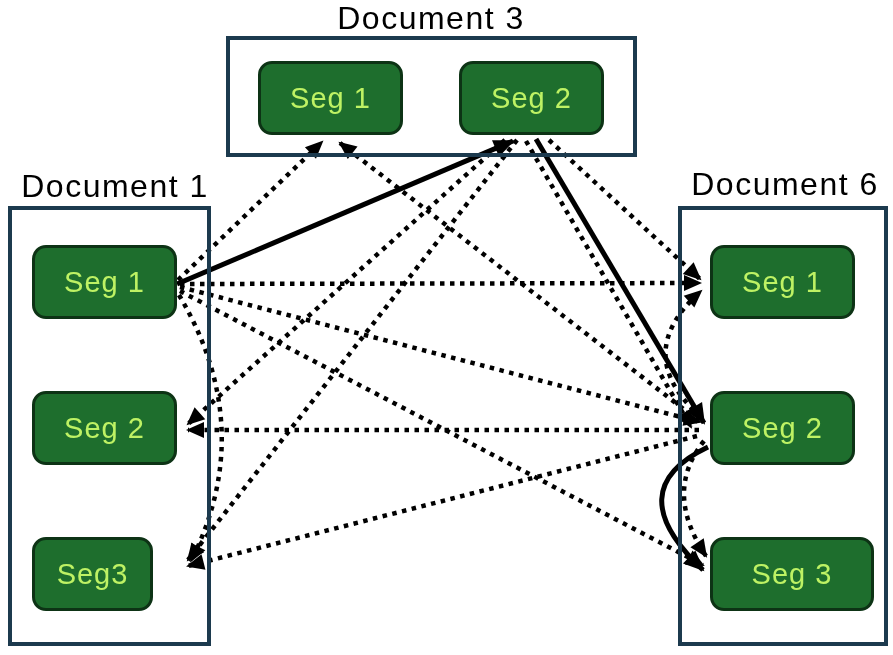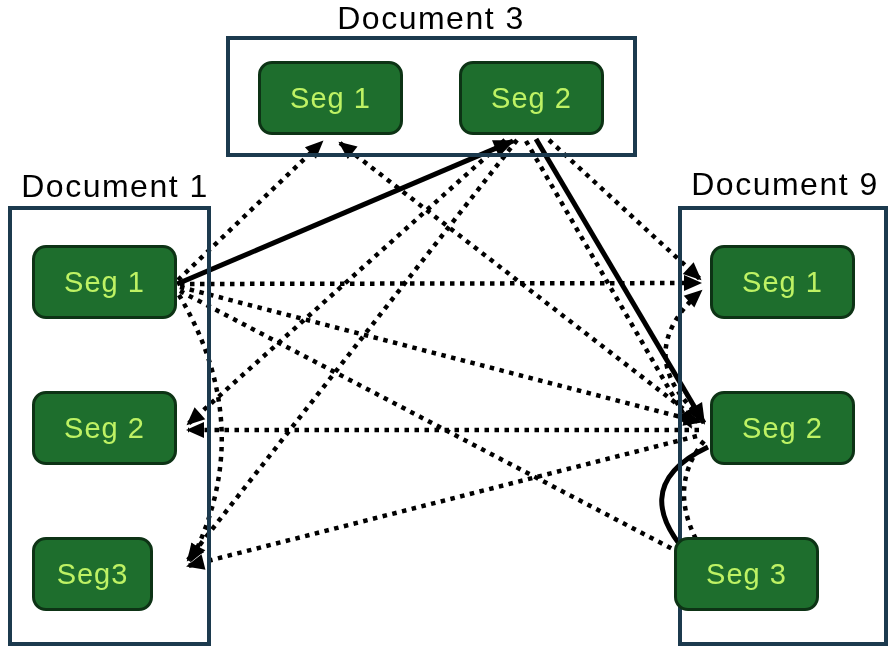--- a/index.html
+++ b/index.html
@@ -91,23 +91,23 @@
     </div>
     <div class="doc-box" style="left: 226px; top: 36px; width: 411px; height: 121px;"></div>
     <div class="doc-label" style="left: 431px; top: 2px;">Document 3</div>
     <div class="seg-box" style="left: 258px; top: 61px; width: 145px; height: 74px;">
       <span>Seg 1</span>
     </div>
     <div class="seg-box" style="left: 459px; top: 61px; width: 145px; height: 74px;">
       <span>Seg 2</span>
     </div>
     <div class="doc-box" style="left: 678px; top: 206px; width: 210px; height: 440px;"></div>
-    <div class="doc-label" style="left: 785px; top: 168px;">Document 9</div>
+    <div class="doc-label" style="left: 785px; top: 168px;">Document 6</div>
     <div class="seg-box" style="left: 710px; top: 245px; width: 145px; height: 74px;">
       <span>Seg 1</span>
     </div>
     <div class="seg-box" style="left: 710px; top: 391px; width: 145px; height: 74px;">
       <span>Seg 2</span>
     </div>
-    <div class="seg-box" style="left: 674px; top: 537px; width: 145px; height: 74px;">
+    <div class="seg-box" style="left: 710px; top: 537px; width: 164px; height: 74px;">
       <span>Seg 3</span>
     </div>
   </div>
 
 </body></html>

